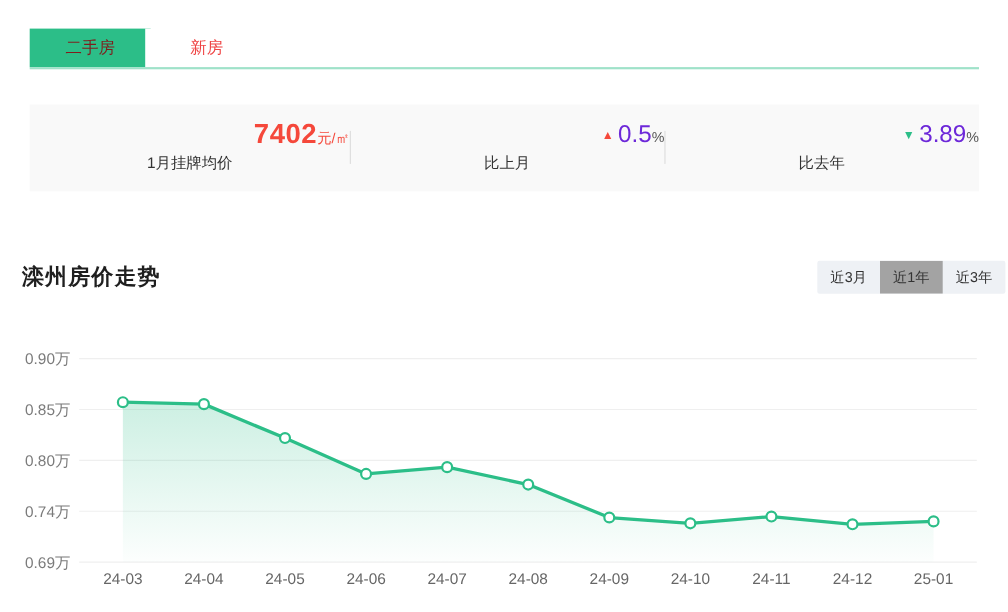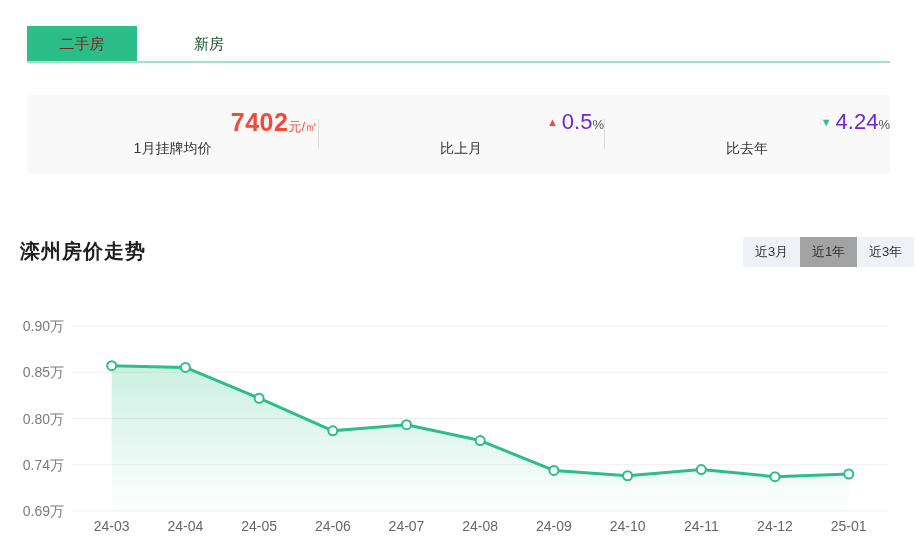--- a/index.html
+++ b/index.html
@@ -7,21 +7,21 @@
   .page {
     position:relative; width:916px; height:556px; background:#fff;
     font-family:"Liberation Sans", sans-serif; overflow:hidden;
   }
   
   .tab {
     position:absolute; top:26px; height:35px; line-height:35px;
     text-align:center; font-size:15px; cursor:pointer;
   }
   .tab--second { left:27px; width:110px; background:var(--green); color:#7f1d1d; }
-  .tab--new    { left:153px; width:112px; color:#14532d; background:#fff;text-align:center; }
+  .tab--new    { left:132px; width:112px; color:#ef4444; background:#fff;text-align:center; }
   .tab-underline {
     position:absolute; top:61px; left:27px; width:863px; height:2px;
     background:var(--green-light);
   }
   
   .stats {
     position:absolute; left:27px; top:95px; width:863px; height:79px;
     background:#f9f9f9;
   }
   .stat { position:absolute; top:0; height:100%; text-align:center; }
@@ -84,21 +84,21 @@
       <div class="stat-valueline">
         <span class="tri tri--up">▲</span><span class="delta-value">0.5</span><span class="delta-unit">%</span>
       </div>
       <div class="stat-label">比上月</div>
     </div>
 
     <div class="v-divider v-divider--2"></div>
 
     <div class="stat stat--yoy">
       <div class="stat-valueline">
-        <span class="tri tri--down">▼</span><span class="delta-value">4.24</span><span class="delta-unit">%</span>
+        <span class="tri tri--down">▼</span><span class="delta-value">3.89</span><span class="delta-unit">%</span>
       </div>
       <div class="stat-label">比去年</div>
     </div>
   </div>
 
   <div class="section-title">滦州房价走势</div>
   <div class="ranges">
     <div class="range-btn">近3月</div>
     <div class="range-btn active">近1年</div>
     <div class="range-btn">近3年</div>

